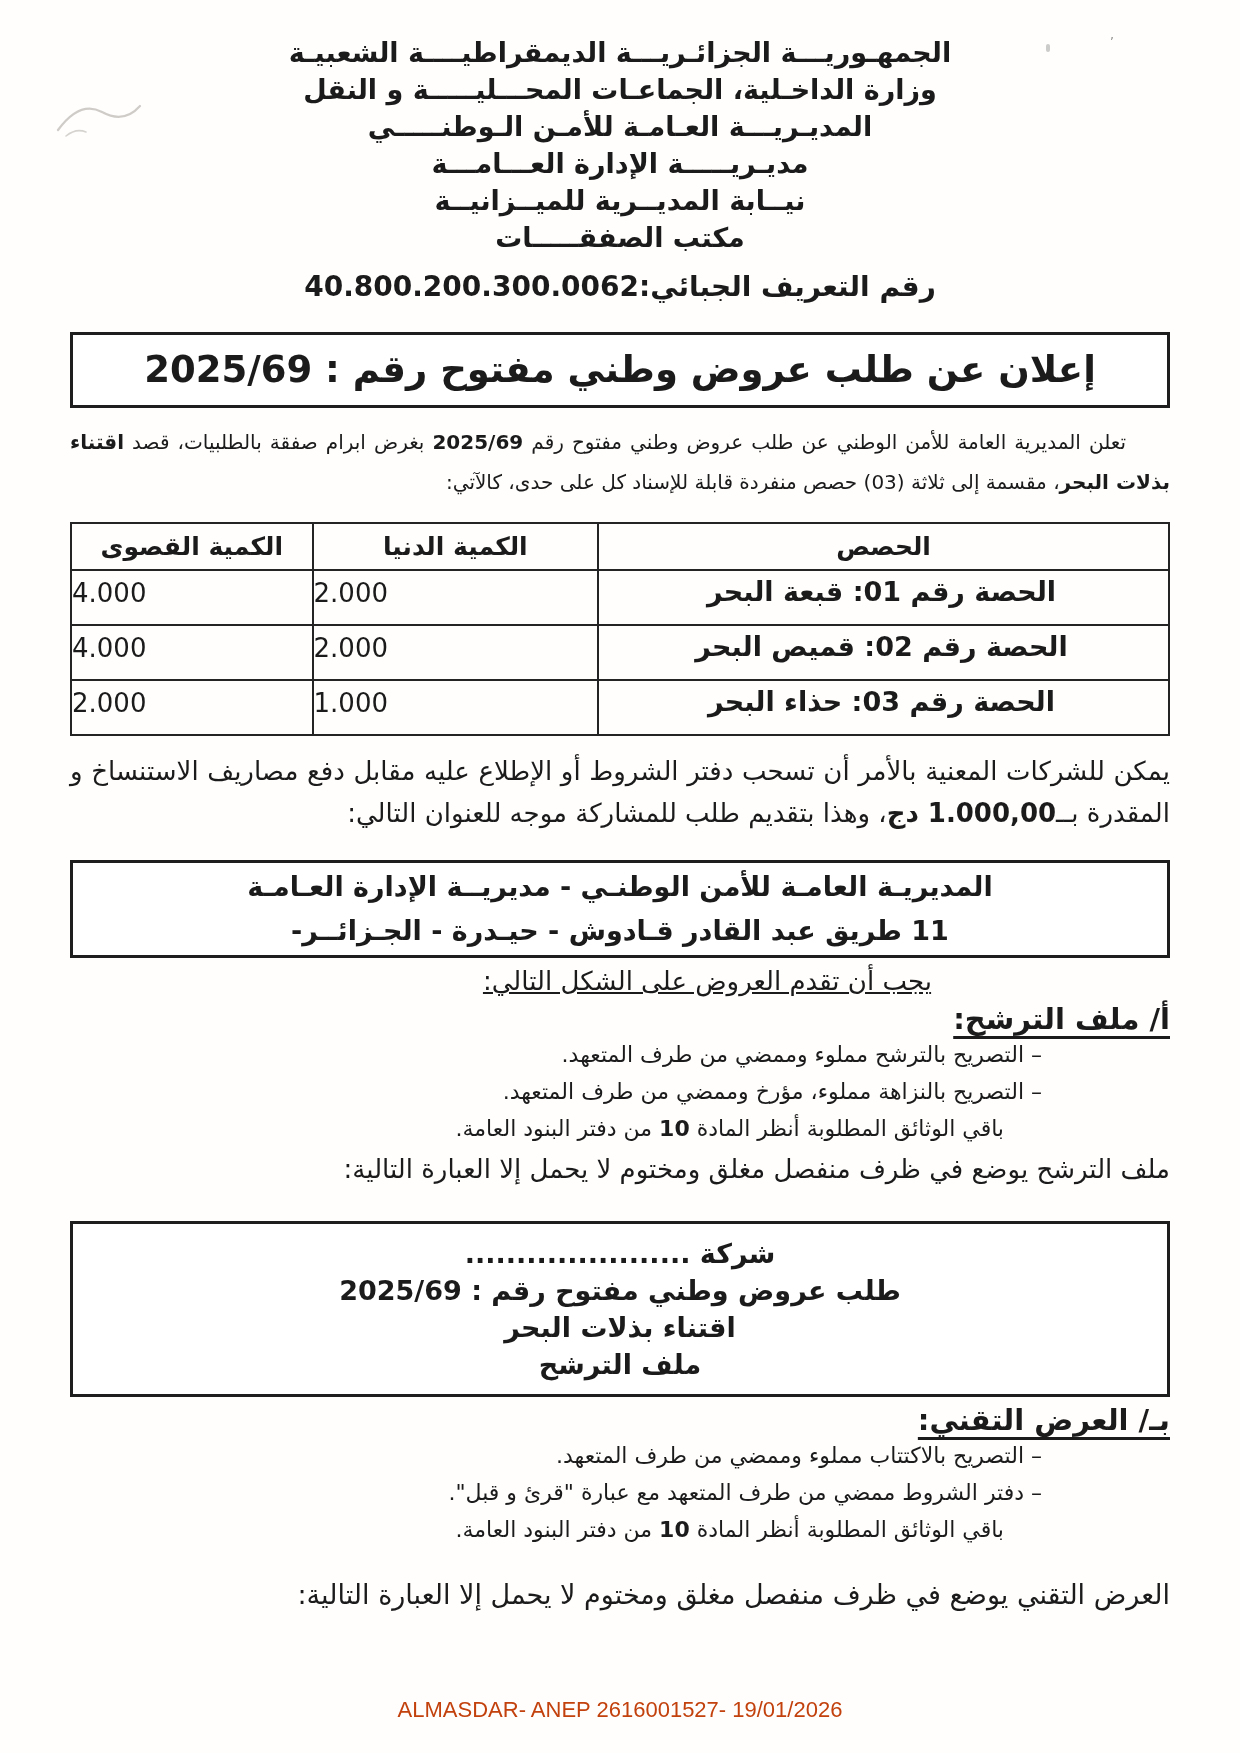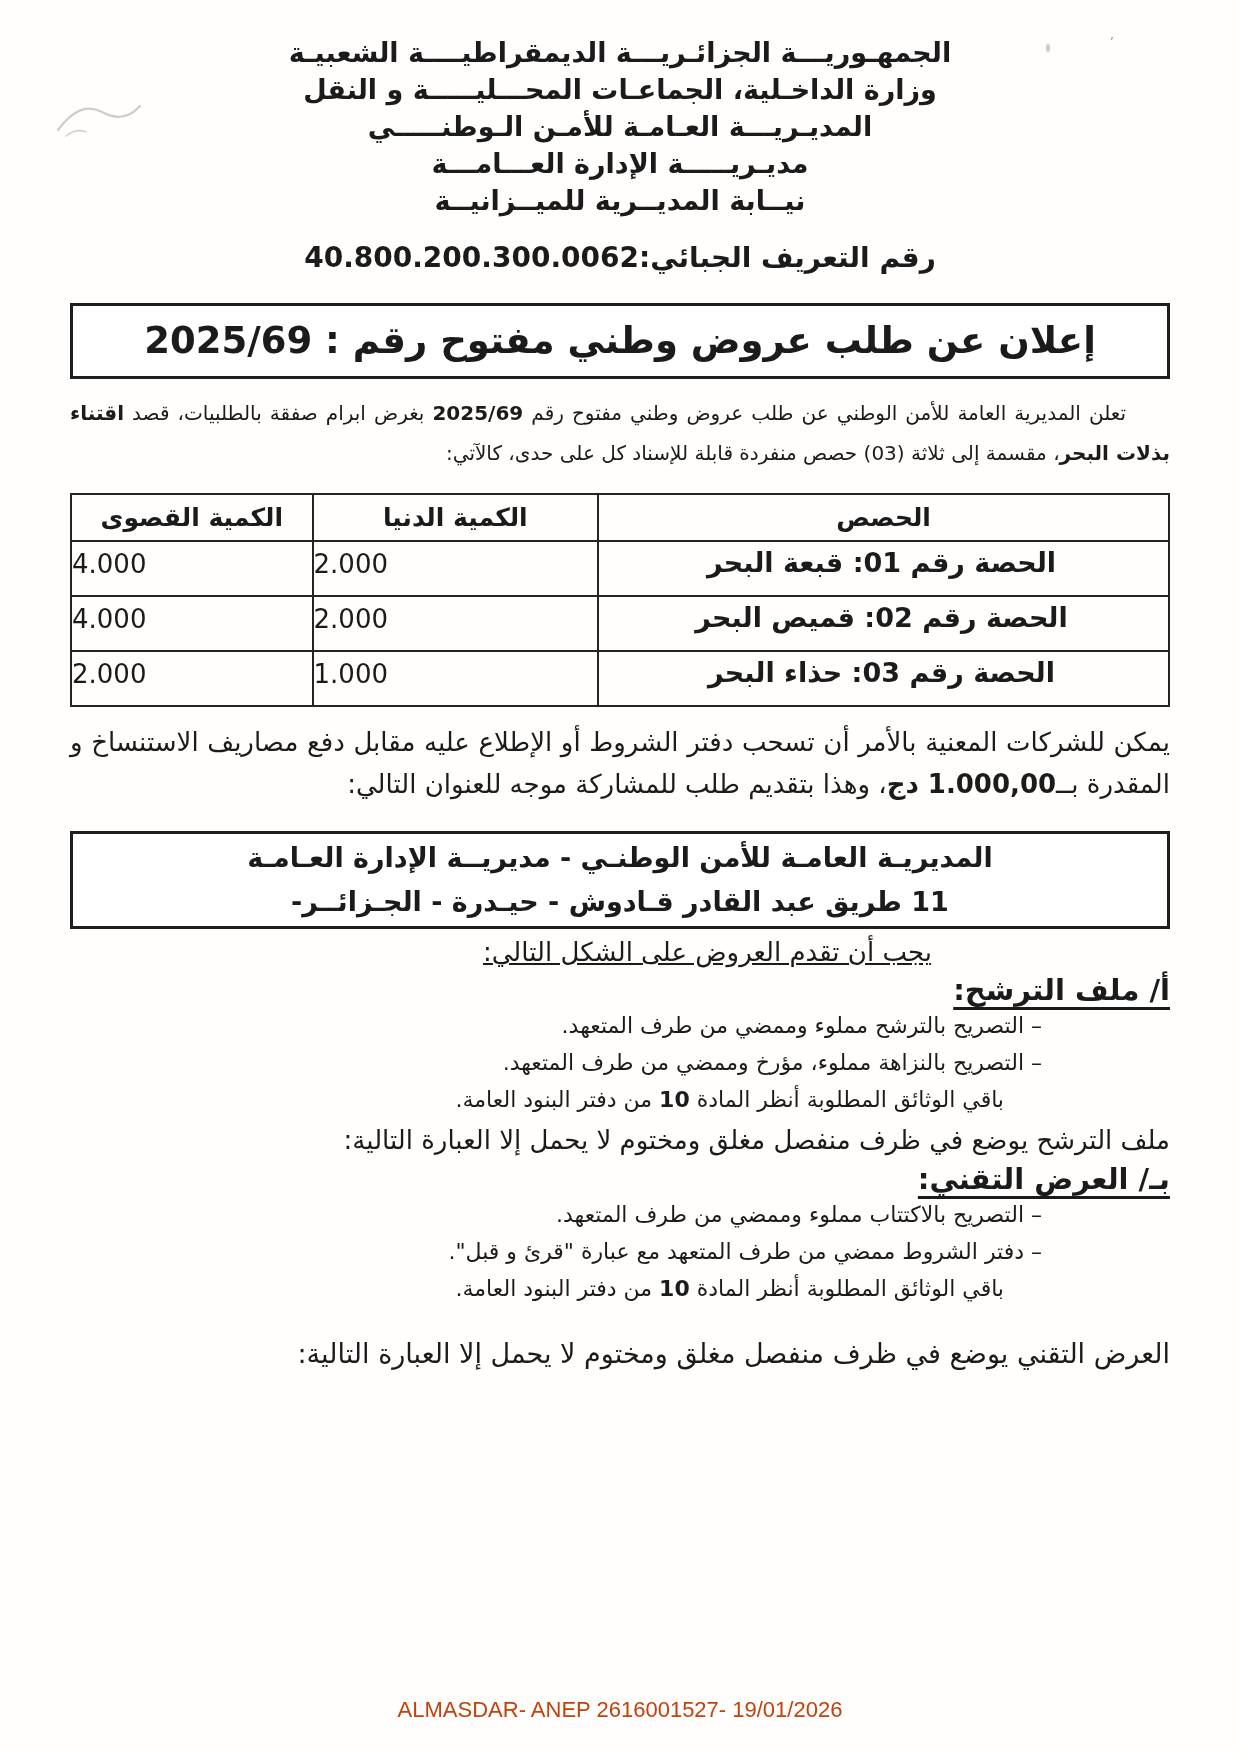--- a/index.html
+++ b/index.html
@@ -7,21 +7,21 @@
     position:relative;
     width:1240px; height:1753px;
     background:#fffefd;
     font-family:"DejaVu Sans","Liberation Sans",sans-serif;
     color:#1b1b1b;
     overflow:hidden;
   }
   .content { padding:34px 70px 0 70px; direction:rtl; }
 
   .hdr-line { text-align:center; font-weight:bold; font-size:27px; line-height:37px; white-space:nowrap; }
-  .tax-line { text-align:center; font-weight:bold; font-size:28px; line-height:38px; margin-top:20px; }
+  .tax-line { text-align:center; font-weight:bold; font-size:28px; line-height:38px; margin-top:12px; }
 
   .title-box { margin-top:26px; border:3px solid #1e1e1e; text-align:center; padding:12px 8px; background:#fff; }
   .title-box .t { font-weight:bold; font-size:37px; line-height:46px; }
 
   .intro { margin-top:14px; font-size:20px; line-height:40px; text-align:justify; text-indent:44px; }
   .intro b, .p2 b { font-weight:bold; }
 
   table.lots { width:100%; margin-top:12px; border-collapse:collapse; table-layout:fixed; }
   .lots th, .lots td { border:2.5px solid #242424; }
   .lots th { font-size:25px; font-weight:bold; text-align:center; padding:8px 6px; }
@@ -72,20 +72,21 @@
   <div class="speck-2"></div>
 
   <div class="content">
 
     <div>
       <div class="hdr-line">الجمهـوريـــة الجزائـريـــة الديمقراطيــــة الشعبيـة</div>
       <div class="hdr-line">وزارة الداخـلية، الجماعـات المحـــليـــــة و النقل</div>
       <div class="hdr-line">المديـريـــة العـامـة للأمـن الـوطنـــــي</div>
       <div class="hdr-line">مديـريـــــة الإدارة العـــامـــة</div>
       <div class="hdr-line">نيــابة المديــرية للميــزانيــة</div>
+      <div class="hdr-line">مكتب الصفقـــــات</div>
       <div class="tax-line">رقم التعريف الجبائي:40.800.200.300.0062</div>
     </div>
 
     <div class="title-box">
       <div class="t">إعلان عن طلب عروض وطني مفتوح رقم : 2025/69</div>
     </div>
 
     <p class="intro"><span>تعلن المديرية العامة للأمن الوطني عن طلب عروض وطني مفتوح رقم </span><b>2025/69</b><span> بغرض ابرام صفقة بالطلبيات، قصد </span><b>اقتناء بذلات البحر</b><span>، مقسمة إلى ثلاثة (03) حصص منفردة قابلة للإسناد كل على حدى، كالآتي:</span></p>
 
     <table class="lots">
@@ -128,20 +129,26 @@
     <div class="present">يجب أن تقدم العروض على الشكل التالي:</div>
 
     <div class="sec-head">أ/ ملف الترشح:</div>
     <div class="bullets">
       <div class="bullet">– التصريح بالترشح مملوء وممضي من طرف المتعهد.</div>
       <div class="bullet">– التصريح بالنزاهة  مملوء، مؤرخ وممضي من طرف المتعهد.</div>
       <div class="note"><span>باقي الوثائق المطلوبة أنظر المادة </span><b>10</b><span> من دفتر البنود العامة.</span></div>
     </div>
     <div class="closing">ملف الترشح يوضع في ظرف منفصل مغلق ومختوم لا يحمل إلا العبارة التالية:</div>
 
+    <div class="env-box">
+      <div class="l">شركة ......................</div>
+      <div class="l">طلب عروض وطني مفتوح رقم : 2025/69</div>
+      <div class="l">اقتناء بذلات البحر</div>
+      <div class="l">ملف الترشح</div>
+    </div>
 
     <div class="sec-head">بـ/ العرض التقني:</div>
     <div class="bullets">
       <div class="bullet">– التصريح بالاكتتاب مملوء وممضي من طرف المتعهد.</div>
       <div class="bullet">– دفتر الشروط ممضي من طرف المتعهد مع عبارة "قرئ و قبل".</div>
       <div class="note"><span>باقي الوثائق المطلوبة أنظر المادة </span><b>10</b><span> من دفتر البنود العامة.</span></div>
     </div>
     <div class="closing-b">العرض التقني يوضع في ظرف منفصل مغلق ومختوم لا يحمل إلا العبارة التالية:</div>
 
   </div>

